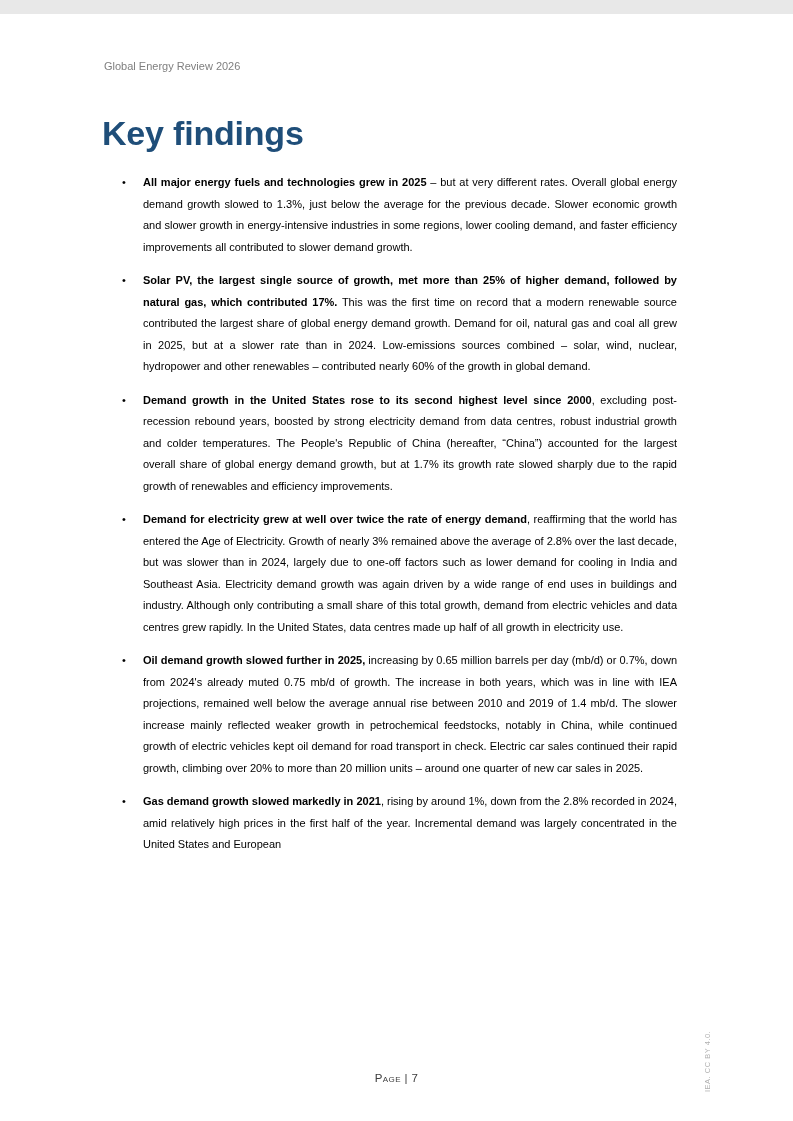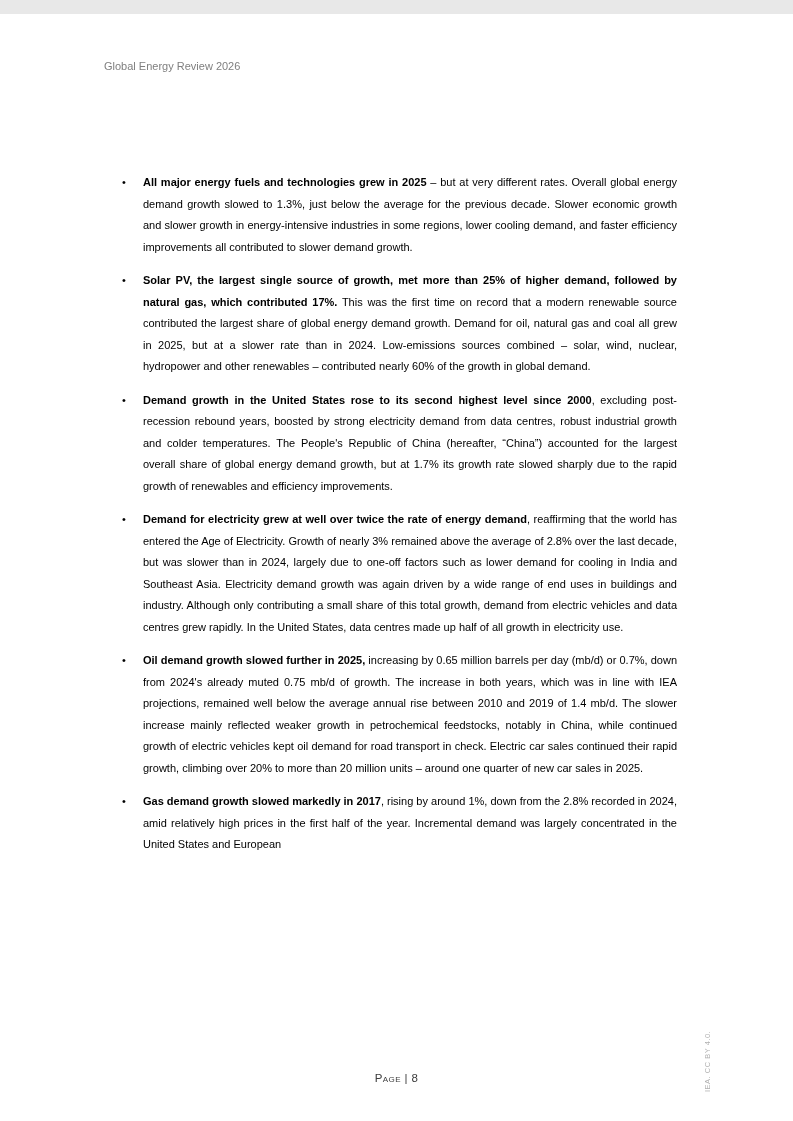--- a/index.html
+++ b/index.html
@@ -78,39 +78,40 @@
     color: #b0b0b0;
   }
 </style>
 </head>
 <body>
 
 <div class="page">
 
   <div class="running-header">Global Energy Review 2026</div>
 
+  <h1 class="page-title">Key findings</h1>
 
   <ul class="bullets">
     <li>
       <span class="lead">All major energy fuels and technologies grew in 2025</span><span> – but at very different rates. Overall global energy demand growth slowed to 1.3%, just below the average for the previous decade. Slower economic growth and slower growth in energy-intensive industries in some regions, lower cooling demand, and faster efficiency improvements all contributed to slower demand growth.</span>
     </li>
     <li>
       <span class="lead">Solar PV, the largest single source of growth, met more than 25% of higher demand, followed by natural gas, which contributed 17%.</span><span> This was the first time on record that a modern renewable source contributed the largest share of global energy demand growth. Demand for oil, natural gas and coal all grew in 2025, but at a slower rate than in 2024. Low-emissions sources combined – solar, wind, nuclear, hydropower and other renewables – contributed nearly 60% of the growth in global demand.</span>
     </li>
     <li>
       <span class="lead">Demand growth in the United States rose to its second highest level since 2000</span><span>, excluding post-recession rebound years, boosted by strong electricity demand from data centres, robust industrial growth and colder temperatures. The People's Republic of China (hereafter, “China”) accounted for the largest overall share of global energy demand growth, but at 1.7% its growth rate slowed sharply due to the rapid growth of renewables and efficiency improvements.</span>
     </li>
     <li>
       <span class="lead">Demand for electricity grew at well over twice the rate of energy demand</span><span>, reaffirming that the world has entered the Age of Electricity. Growth of nearly 3% remained above the average of 2.8% over the last decade, but was slower than in 2024, largely due to one-off factors such as lower demand for cooling in India and Southeast Asia. Electricity demand growth was again driven by a wide range of end uses in buildings and industry. Although only contributing a small share of this total growth, demand from electric vehicles and data centres grew rapidly. In the United States, data centres made up half of all growth in electricity use.</span>
     </li>
     <li>
       <span class="lead">Oil demand growth slowed further in 2025,</span><span> increasing by 0.65 million barrels per day (mb/d) or 0.7%, down from 2024's already muted 0.75 mb/d of growth. The increase in both years, which was in line with IEA projections, remained well below the average annual rise between 2010 and 2019 of 1.4 mb/d. The slower increase mainly reflected weaker growth in petrochemical feedstocks, notably in China, while continued growth of electric vehicles kept oil demand for road transport in check. Electric car sales continued their rapid growth, climbing over 20% to more than 20 million units – around one quarter of new car sales in 2025.</span>
     </li>
     <li>
-      <span class="lead">Gas demand growth slowed markedly in 2017</span><span>, rising by around 1%, down from the 2.8% recorded in 2024, amid relatively high prices in the first half of the year. Incremental demand was largely concentrated in the United States and European</span>
+      <span class="lead">Gas demand growth slowed markedly in 2021</span><span>, rising by around 1%, down from the 2.8% recorded in 2024, amid relatively high prices in the first half of the year. Incremental demand was largely concentrated in the United States and European</span>
     </li>
   </ul>
 
-  <div class="page-footer">Page | 8</div>
+  <div class="page-footer">Page | 7</div>
 
   <div class="side-label">IEA. CC BY 4.0.</div>
 
 </div>
 
 </body></html>

